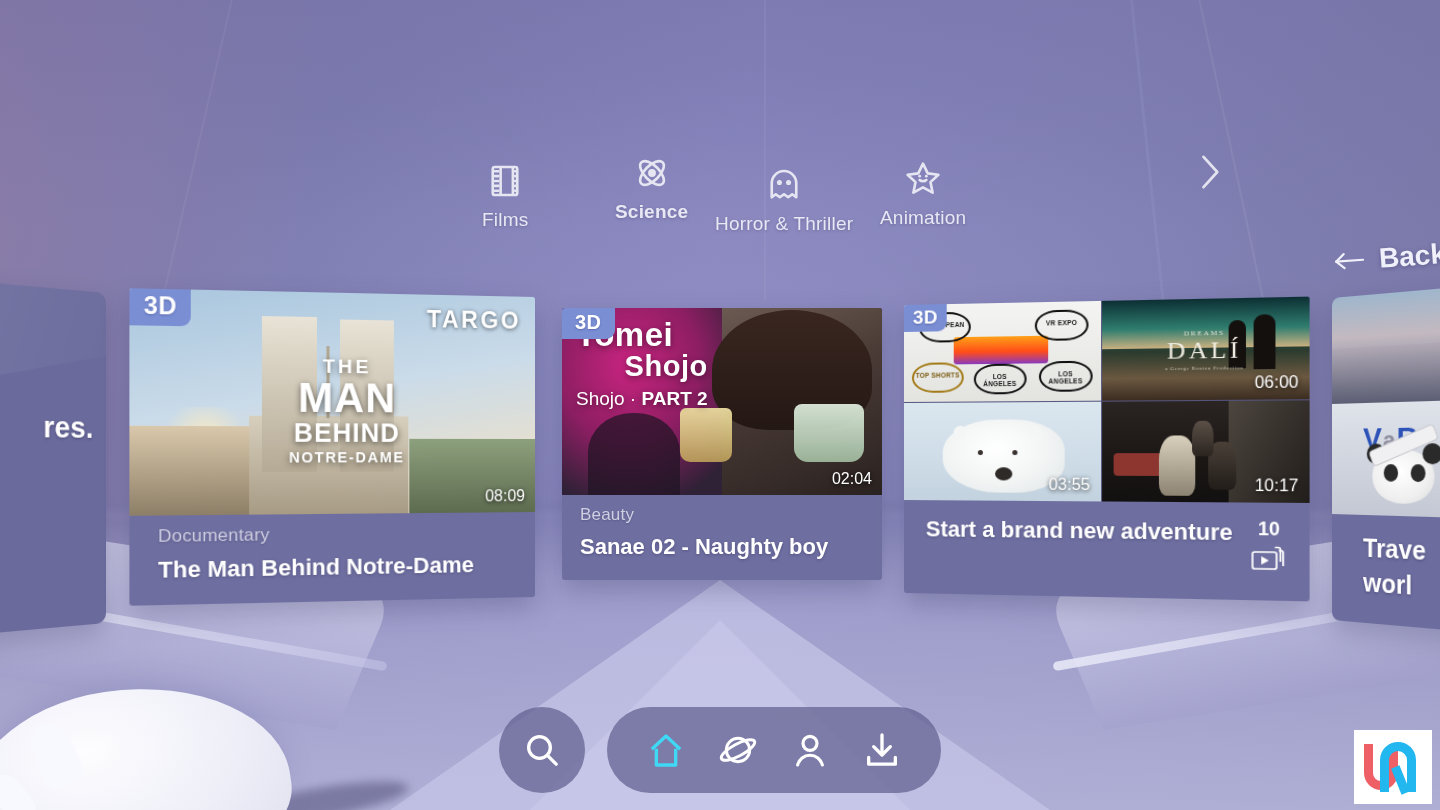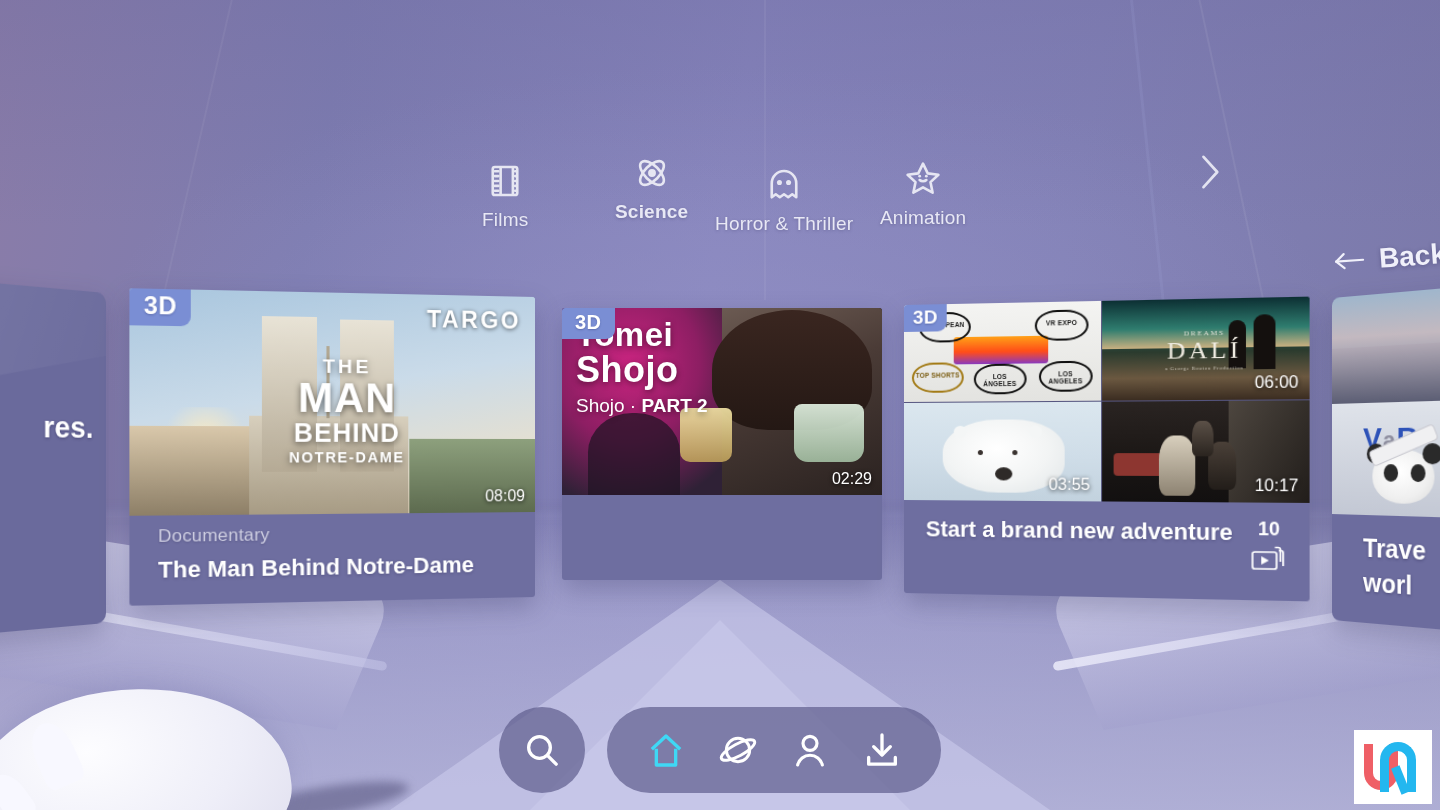--- a/index.html
+++ b/index.html
@@ -182,21 +182,21 @@
     background:linear-gradient(180deg,#3a2620,#241814); border-radius:50% 50% 35% 35%; }
   .sn-cup1 { position:absolute; left:118px; top:100px; width:52px; height:54px;
     background:linear-gradient(180deg,rgba(235,220,160,.95),rgba(190,160,90,.9)); border-radius:6px 6px 10px 10px; }
   .sn-cup2 { position:absolute; right:18px; top:96px; width:70px; height:58px;
     background:linear-gradient(180deg,rgba(225,240,225,.92),rgba(170,200,170,.85)); border-radius:8px 8px 14px 14px; }
   .sn-shadow { position:absolute; left:26px; bottom:0; width:92px; height:82px;
     background:rgba(30,20,34,.72); border-radius:48% 48% 0 0; }
   .sn-txt { position:absolute; left:14px; top:10px; color:#fff; font-weight:bold; line-height:1.02;
     text-shadow:0 2px 6px rgba(0,0,0,.45); }
   .sn-txt .t1 { font-size:33px; letter-spacing:.5px; }
-  .sn-txt .t2 { font-size:36px; letter-spacing:.5px; }
+  .sn-txt .t2 { font-size:29px; letter-spacing:.5px;text-align:right; }
   .sn-txt .t3 { font-size:19px; font-weight:normal; margin-top:8px; }
   .sn-txt .t3 b { font-weight:bold; }
 
   
   #card3 {
     left:904px; top:25px; width:388px; height:288px;
     transform:perspective(1100px) rotateY(-9deg);
     transform-origin:left center;
     border-radius:3px;
   }
@@ -478,21 +478,25 @@
       <div class="sn-hair"></div>
       <div class="sn-face"></div>
       <div class="sn-cup1"></div>
       <div class="sn-cup2"></div>
       <div class="sn-txt">
         <div class="t1">Tomei</div>
         <div class="t2">Shojo</div>
         <div class="t3"><span>Shojo · </span><b>PART 2</b></div>
       </div>
       <div class="badge-3d" style="font-size:20px;">3D</div>
-      <div class="dur">02:29</div>
+      <div class="dur">02:04</div>
+    </div>
+    <div class="info" style="padding-left:18px;">
+      <div class="cat">Beauty</div>
+      <div class="title">Sanae 02 - Naughty boy</div>
     </div>
   </div>
 
   <div class="card" id="card3">
     <div class="grid">
 
       <div class="tile t-laurel">
         <div class="town"></div>
         <div class="lau" style="left:8%;  top:8%;"><span class="ring"><span>EUROPEAN</span></span></div>
         <div class="lau" style="right:6%; top:8%;"><span class="ring"><span>VR EXPO</span></span></div>

